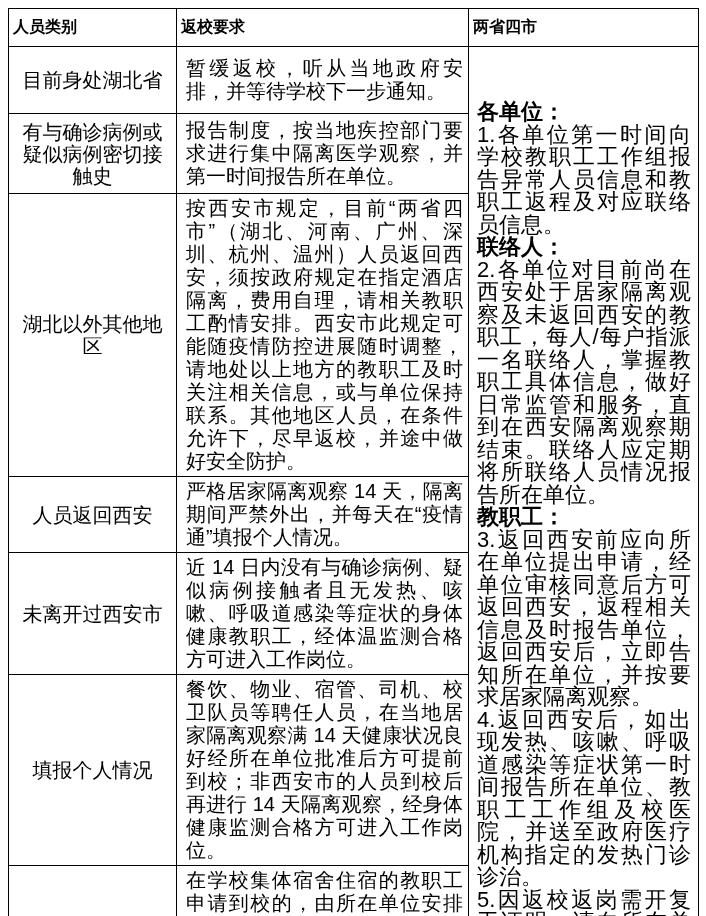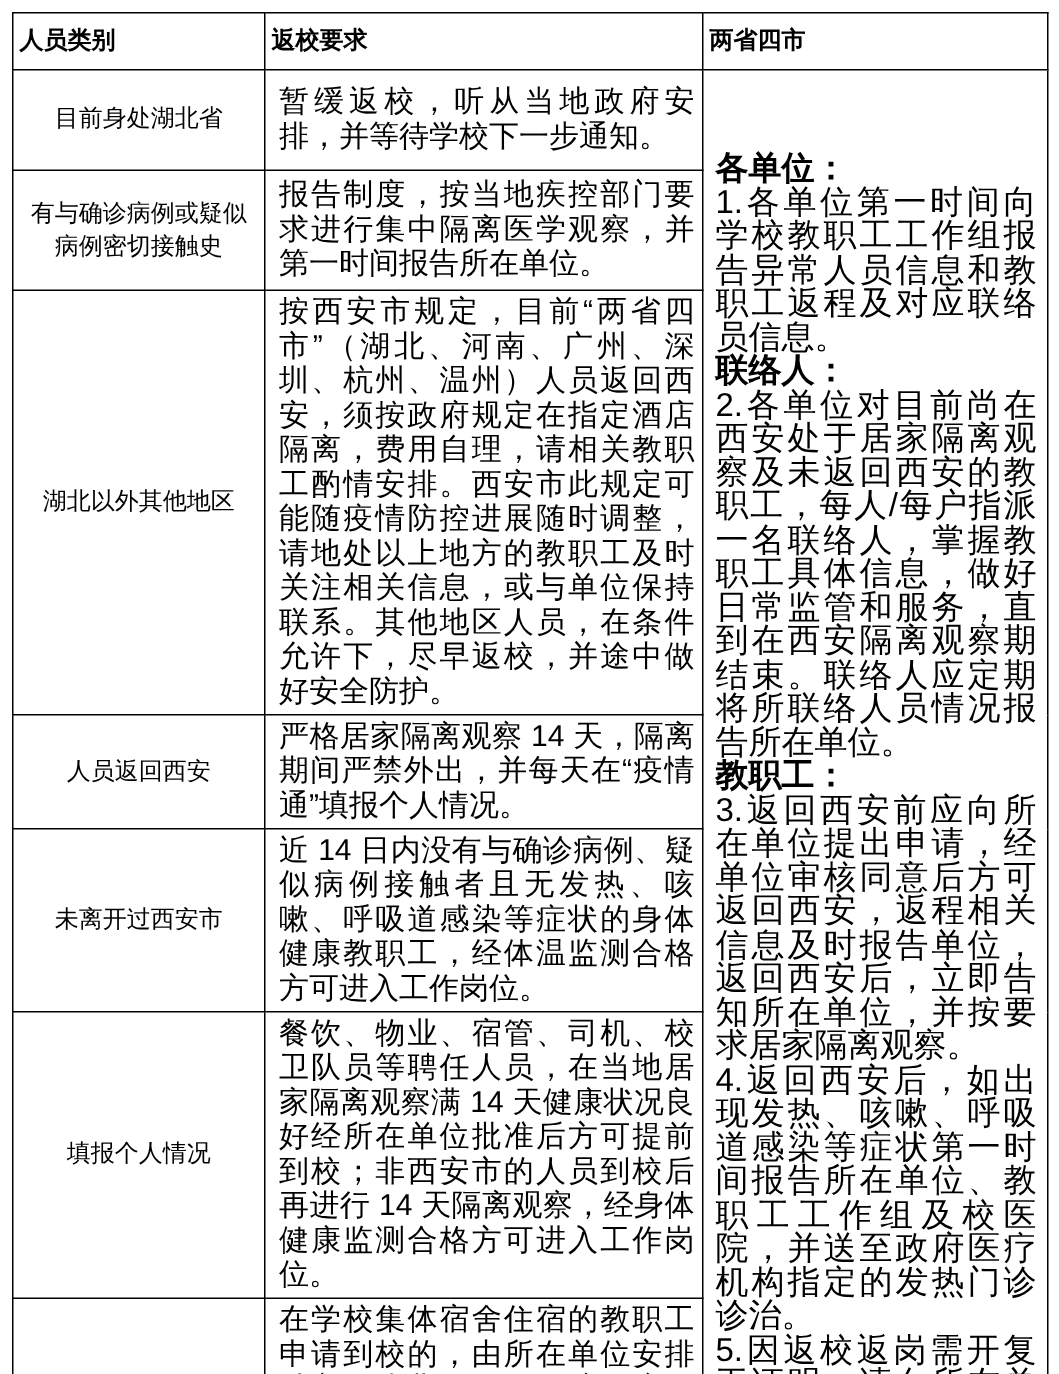--- a/index.html
+++ b/index.html
@@ -33,21 +33,21 @@
     height: 38px;
     font-size: 16px;
     font-weight: bold;
     text-align: left;
     vertical-align: middle;
     padding: 2px 4px;
   }
   td.cat {
     text-align: center;
     vertical-align: middle;
-    font-size: 16px;
+    font-size: 20px;
     line-height: 22px;
     padding: 2px 8px;
   }
   td.req {
     text-align: justify;
     vertical-align: middle;
     font-size: 20px;
     line-height: 23px;
     padding: 3px 5px 3px 9px;
   }

